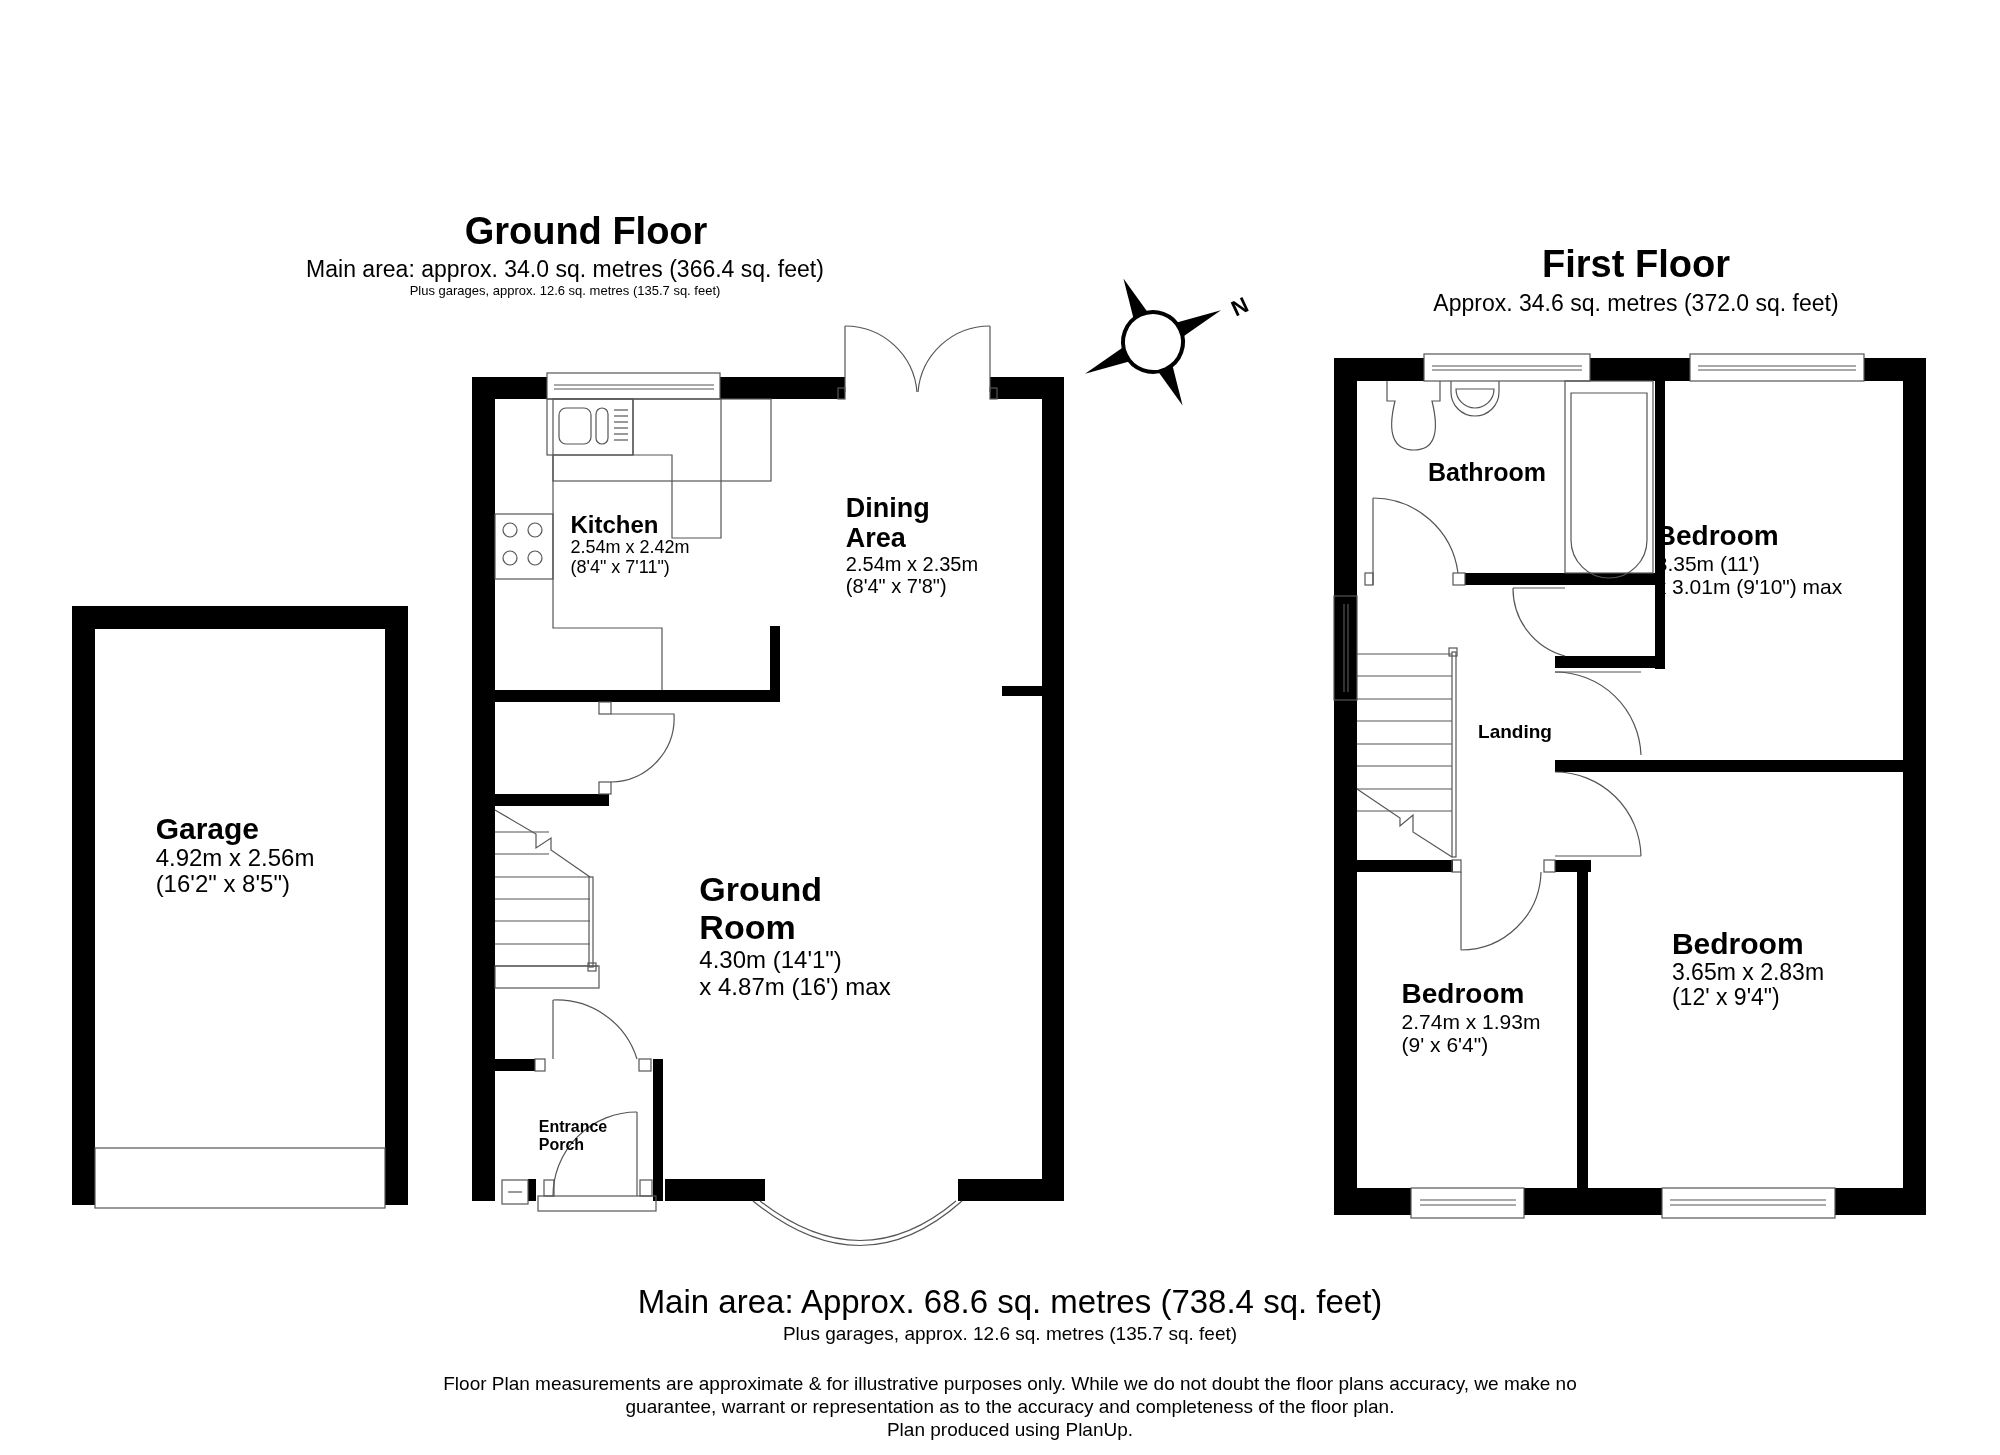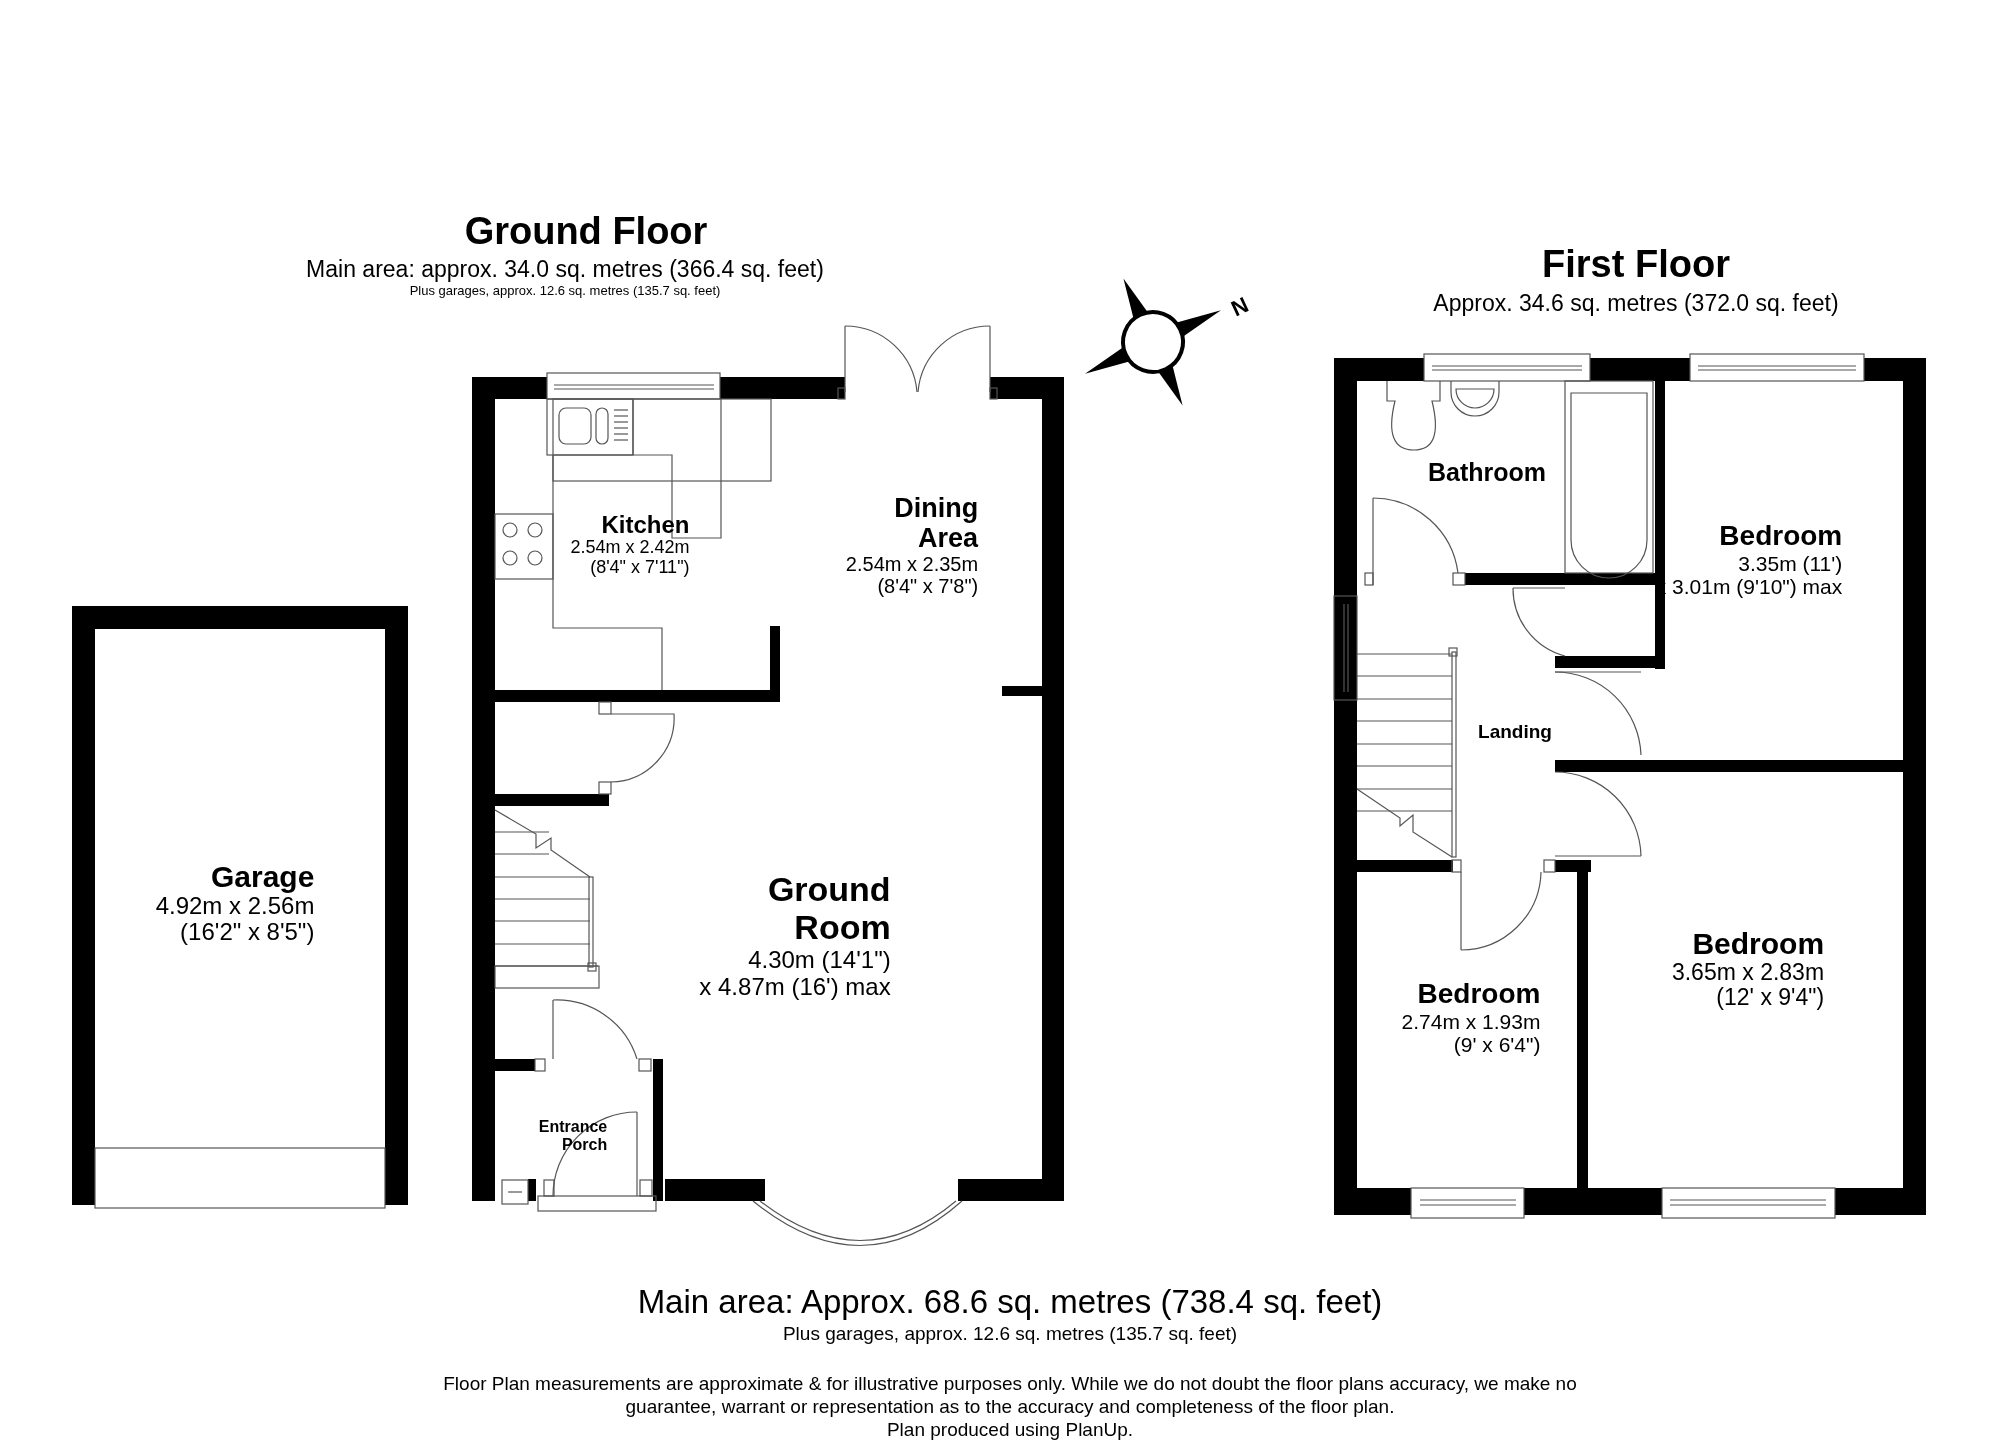--- a/index.html
+++ b/index.html
@@ -4,21 +4,21 @@
 <style>
   html, body { margin:0; padding:0; background:#ffffff; }
   body { width:2000px; height:1455px; position:relative; overflow:hidden; font-family:"Liberation Sans", sans-serif; color:#000; }
   .abs { position:absolute; }
   .center { text-align:center; transform:translateX(-50%); white-space:nowrap; }
   svg.plan { position:absolute; left:0; top:0; }
   .floor-title { font-weight:bold; font-size:38px; line-height:40px; }
   .floor-sub { font-size:23px; line-height:26px; }
   .floor-sub-sm { font-size:13px; line-height:15px; }
   .room-name { font-weight:bold; }
-  .room { position:absolute; text-align:right; transform:translateX(-50%); white-space:nowrap; line-height:1.1; }
+  .room { position:absolute; text-align:left; transform:translateX(-50%); white-space:nowrap; line-height:1.1; }
   .footer-main { font-size:33px; line-height:36px; }
   .footer-sub { font-size:19px; line-height:22px; }
   .disclaimer { font-size:19px; line-height:22px; }
 </style>
 </head>
 <body>
 
 <div class="abs center floor-title" style="left:565px; top:211px;margin-left:21px;">Ground Floor</div>
 <div class="abs center floor-sub" style="left:565px; top:256px;">Main area: approx. 34.0 sq. metres (366.4 sq. feet)</div>
 <div class="abs center floor-sub-sm" style="left:565px; top:283px;">Plus garages, approx. 12.6 sq. metres (135.7 sq. feet)</div>
@@ -226,21 +226,21 @@
   <div class="room-name" style="font-size:34px; line-height:38px;">Room</div>
   <div style="font-size:24px; line-height:27px;">4.30m (14'1")</div>
   <div style="font-size:24px; line-height:27px;">x 4.87m (16') max</div>
 </div>
 
 <div class="room" style="left:573px; top:1118px;">
   <div class="room-name" style="font-size:16px;">Entrance</div>
   <div class="room-name" style="font-size:16px;">Porch</div>
 </div>
 
-<div class="room" style="left:235px; top:860px;">
+<div class="room" style="left:235px; top:812px;">
   <div class="room-name" style="font-size:30px;">Garage</div>
   <div style="font-size:24px;">4.92m x 2.56m</div>
   <div style="font-size:24px;">(16'2" x 8'5")</div>
 </div>
 
 <div class="room" style="left:1487px; top:459px;">
   <div class="room-name" style="font-size:25px;">Bathroom</div>
 </div>
 
 <div class="room" style="left:1749px; top:521px;">

